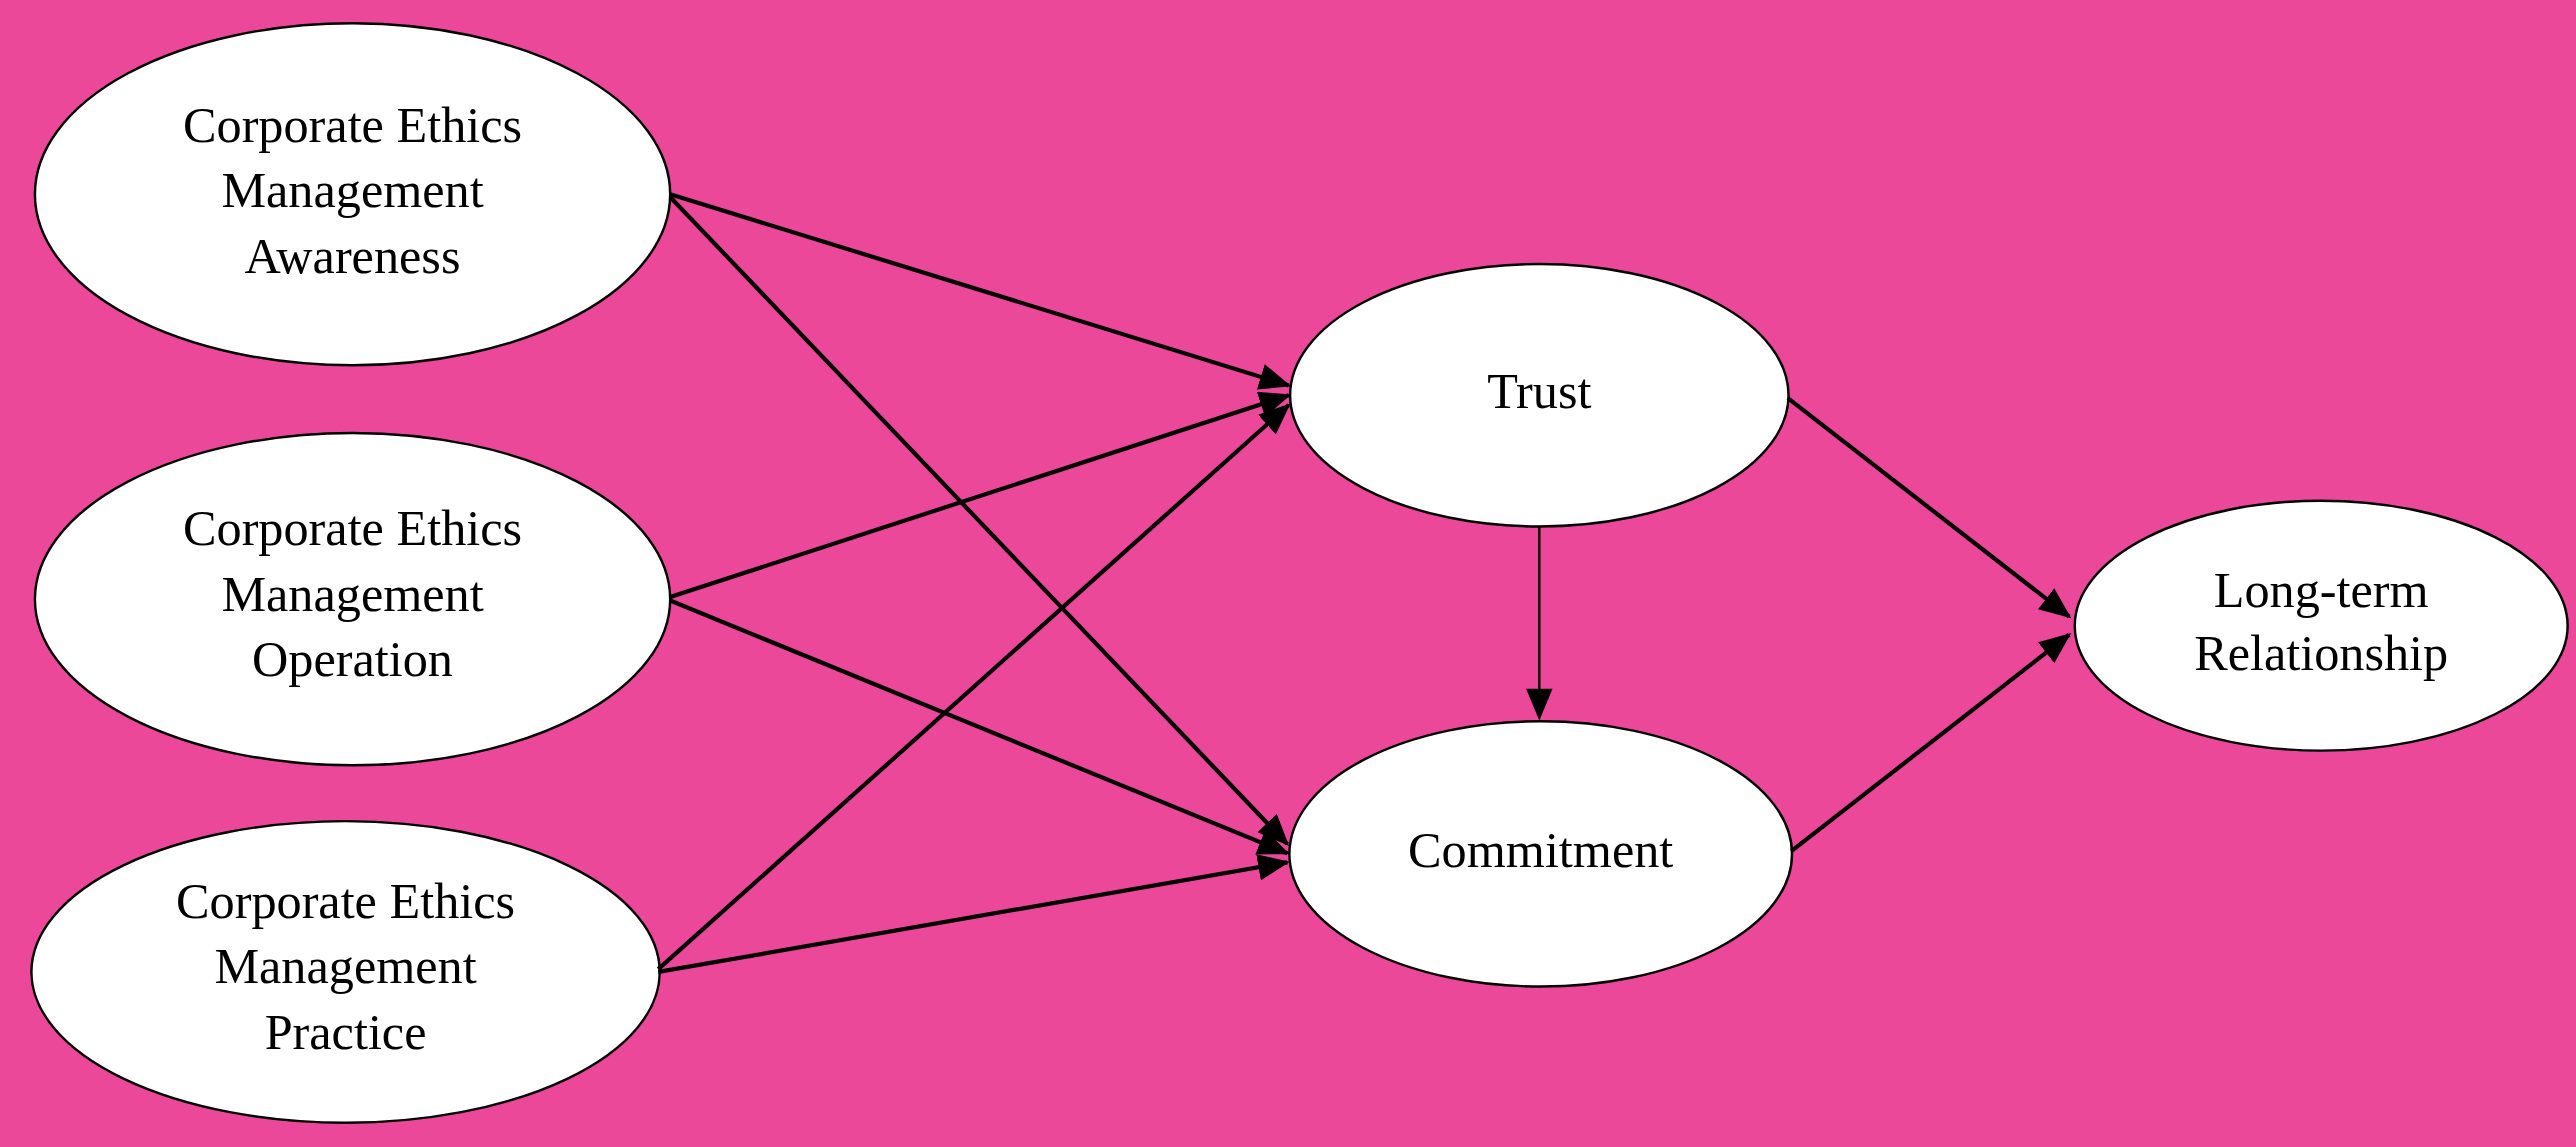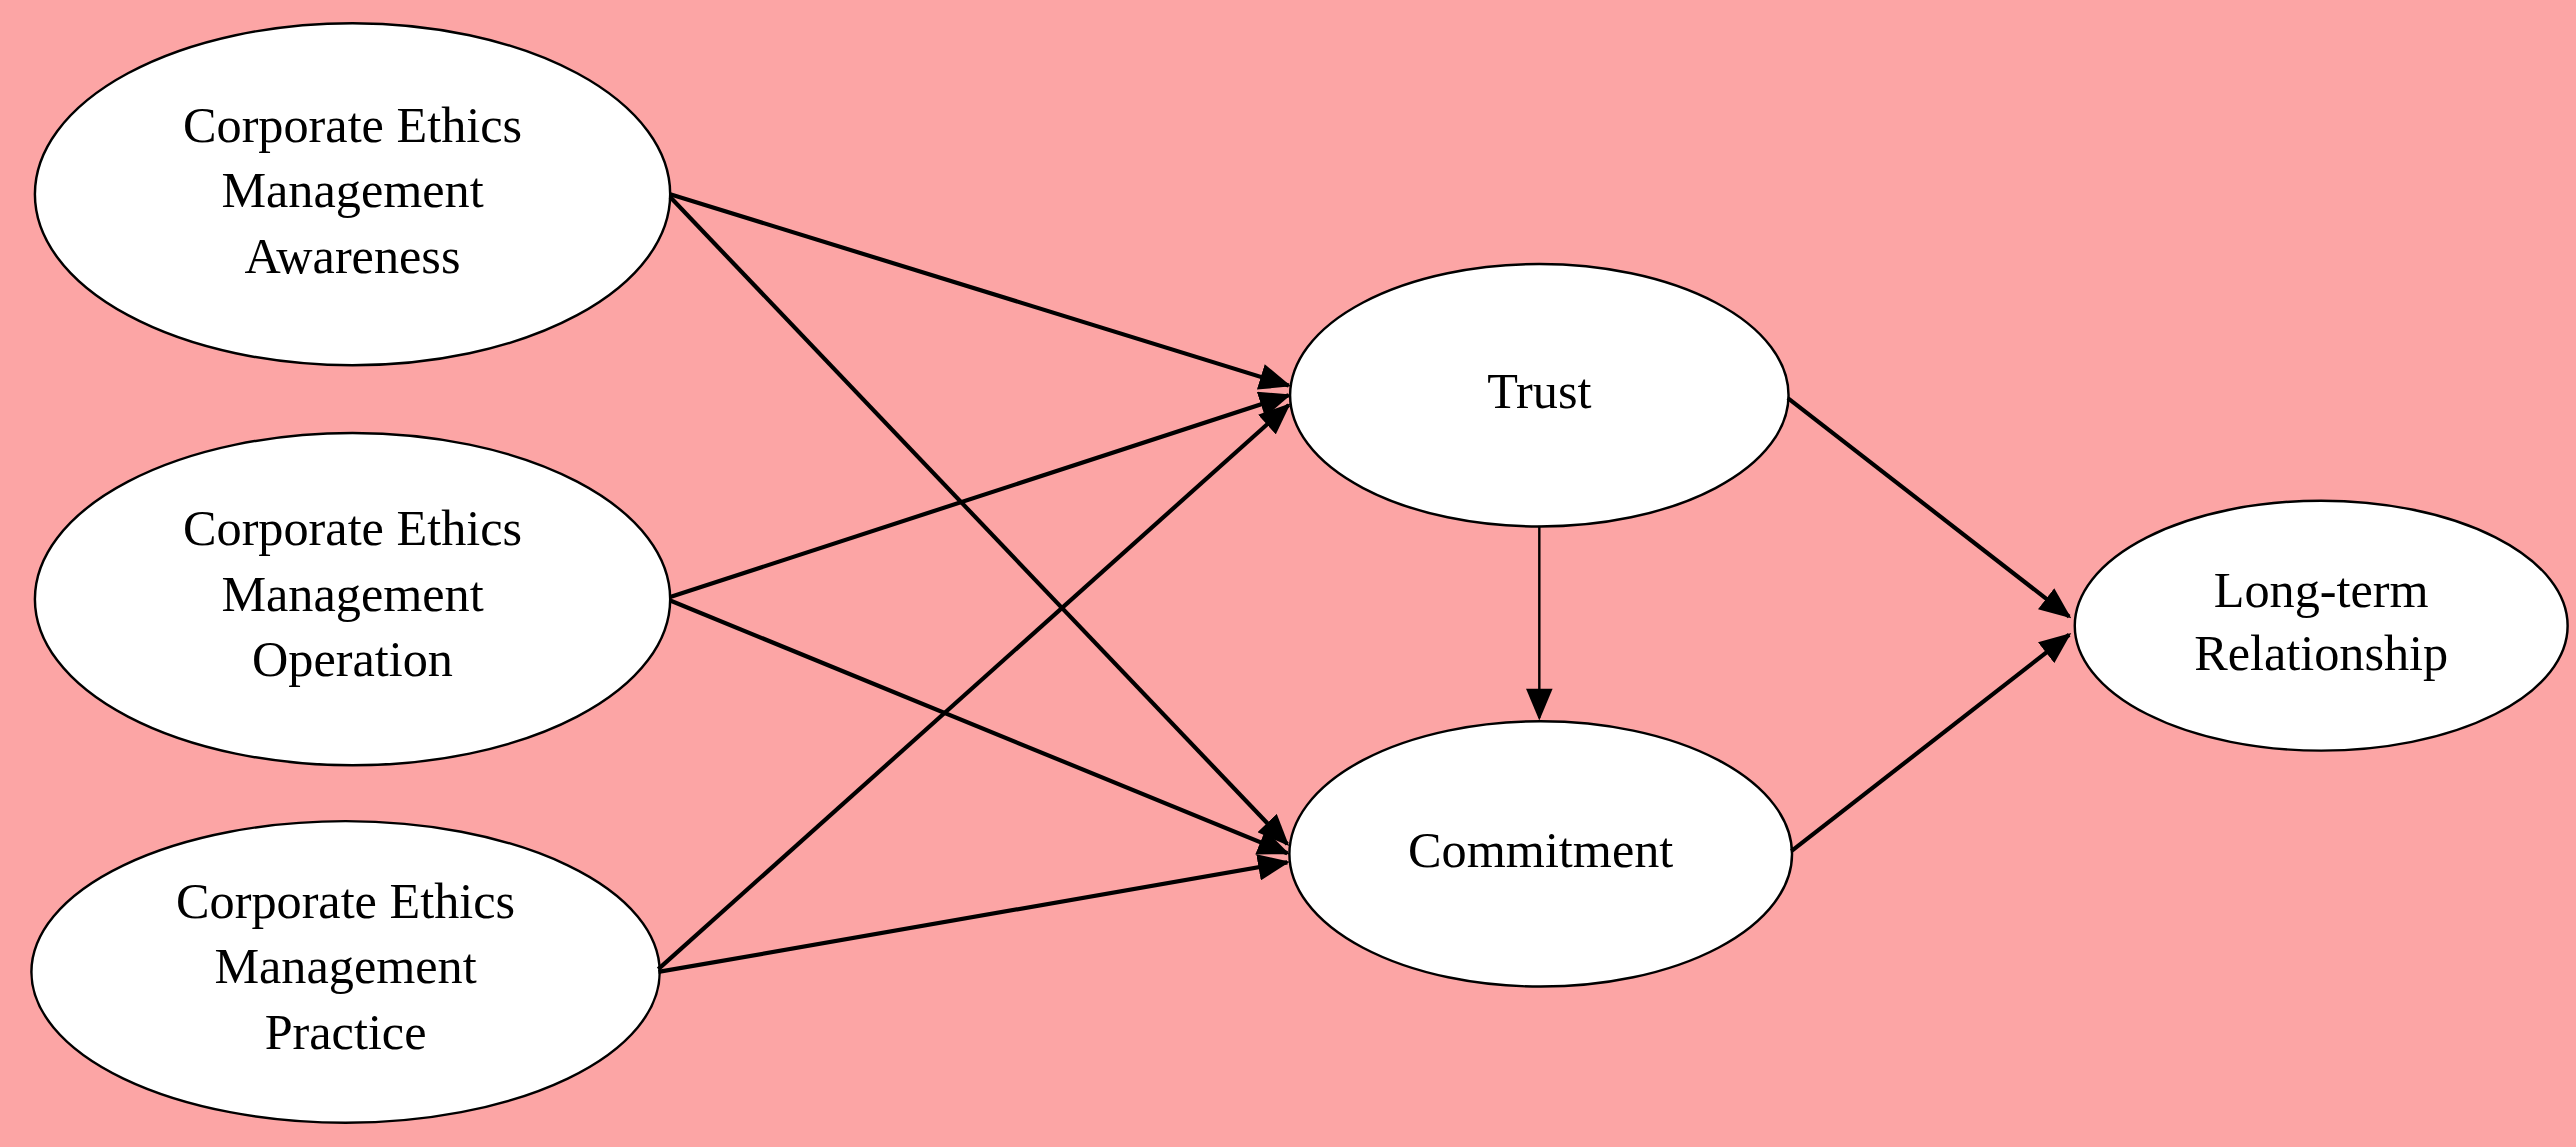--- a/index.html
+++ b/index.html
@@ -6,21 +6,21 @@
     margin: 0;
     padding: 0;
     background: #ffffff;
     width: 2576px;
     height: 1148px;
     overflow: hidden;
   }
   .canvas-wrap {
     width: 2576px;
     height: 1148px;
-    background: #fca5a5;
+    background: #ec4899;
   }
   svg { display: block; }
   .node-ellipse {
     fill: #ffffff;
     stroke: #000000;
     stroke-width: 3.5;
   }
   .edge {
     stroke: #000000;
     stroke-width: 6;

